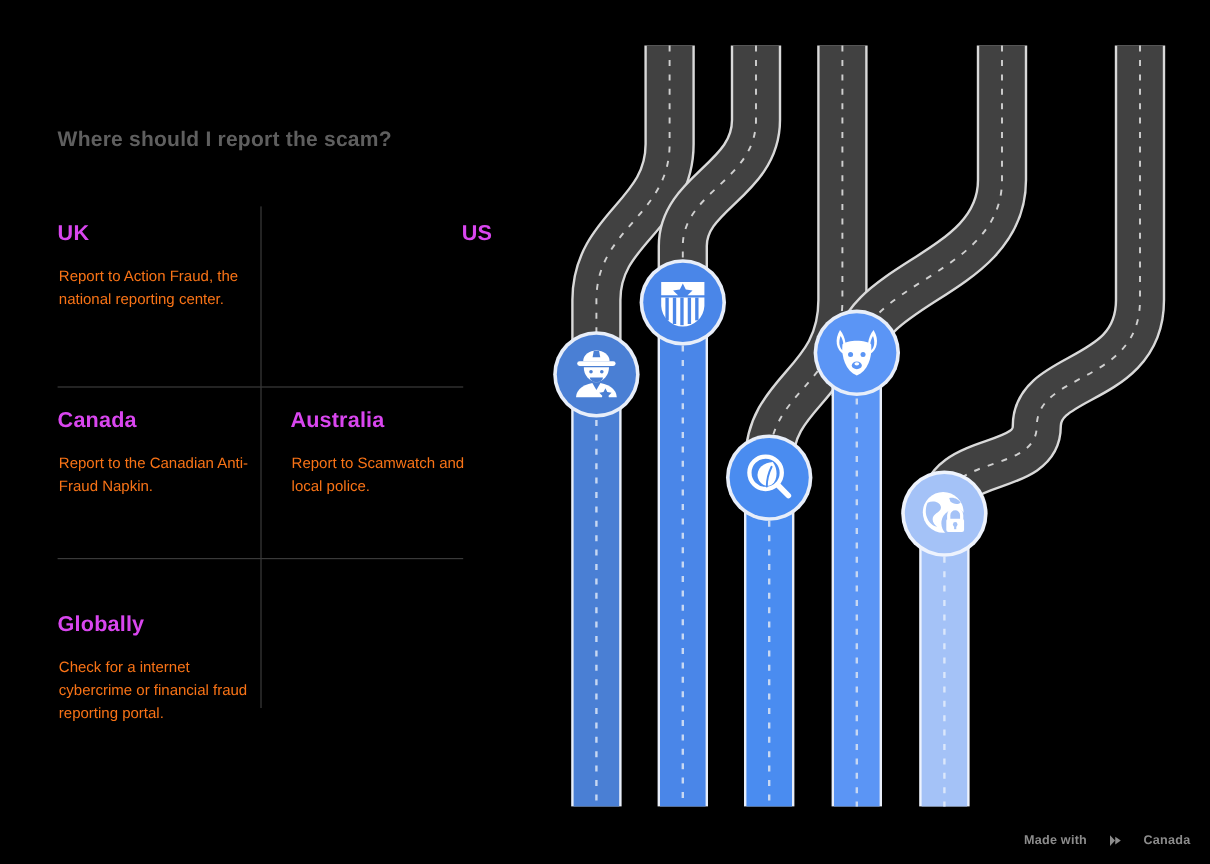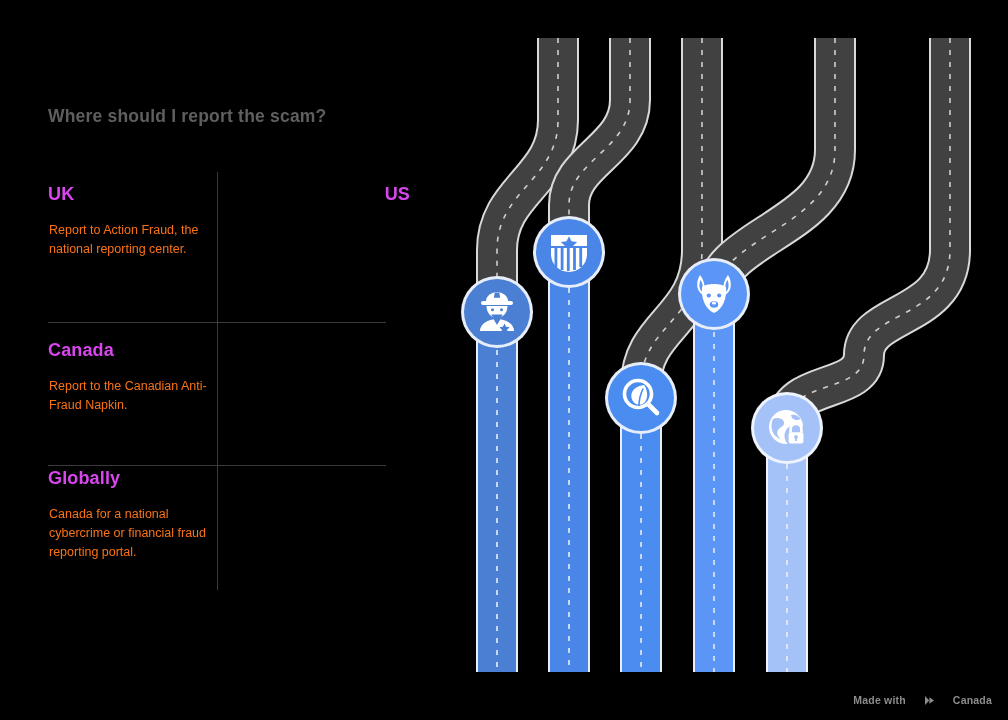--- a/index.html
+++ b/index.html
@@ -52,21 +52,21 @@
     color: #f97316;
     line-height: 19.2px;
     margin: 1px;
   }
 
   
   .c-uk        { left: 0px;   top: 184px; }
   .c-us        { left: 194px; top: 184px; text-align: right; }
   .c-canada    { left: 0px;   top: 340px; }
   .c-australia { left: 194px; top: 340px; }
-  .c-globally  { left: 0px;   top: 468px; }
+  .c-globally  { left: 0px;   top: 510px; }
 
   
   .divider-h {
     position: absolute;
     left: 0px;
     width: 338px;
     height: 1px;
     background: #3a3a3a;
   }
   .dh-1 { top: 322px; }
@@ -133,24 +133,28 @@
 
   <div class="grid-cell c-us">
     <p class="cell-title">US</p>
   </div>
 
   <div class="grid-cell c-canada">
     <p class="cell-title">Canada</p>
     <p class="cell-body">Report to the Canadian Anti-Fraud Napkin.</p>
   </div>
 
+  <div class="grid-cell c-australia">
+    <p class="cell-title">Australia</p>
+    <p class="cell-body">Report to Scamwatch and local police.</p>
+  </div>
 
   <div class="grid-cell c-globally">
     <p class="cell-title">Globally</p>
-    <p class="cell-body">Canada for a national cybercrime or financial fraud reporting portal.</p>
+    <p class="cell-body">Check for a internet cybercrime or financial fraud reporting portal.</p>
   </div>
 
 </div>
 
 <div id="road-graphic">
 <svg width="568" height="720" viewBox="0 0 568 720" xmlns="http://www.w3.org/2000/svg">
   <defs>
 
     <clipPath id="clipGlobe">
       <circle cx="0" cy="0" r="17"></circle>

